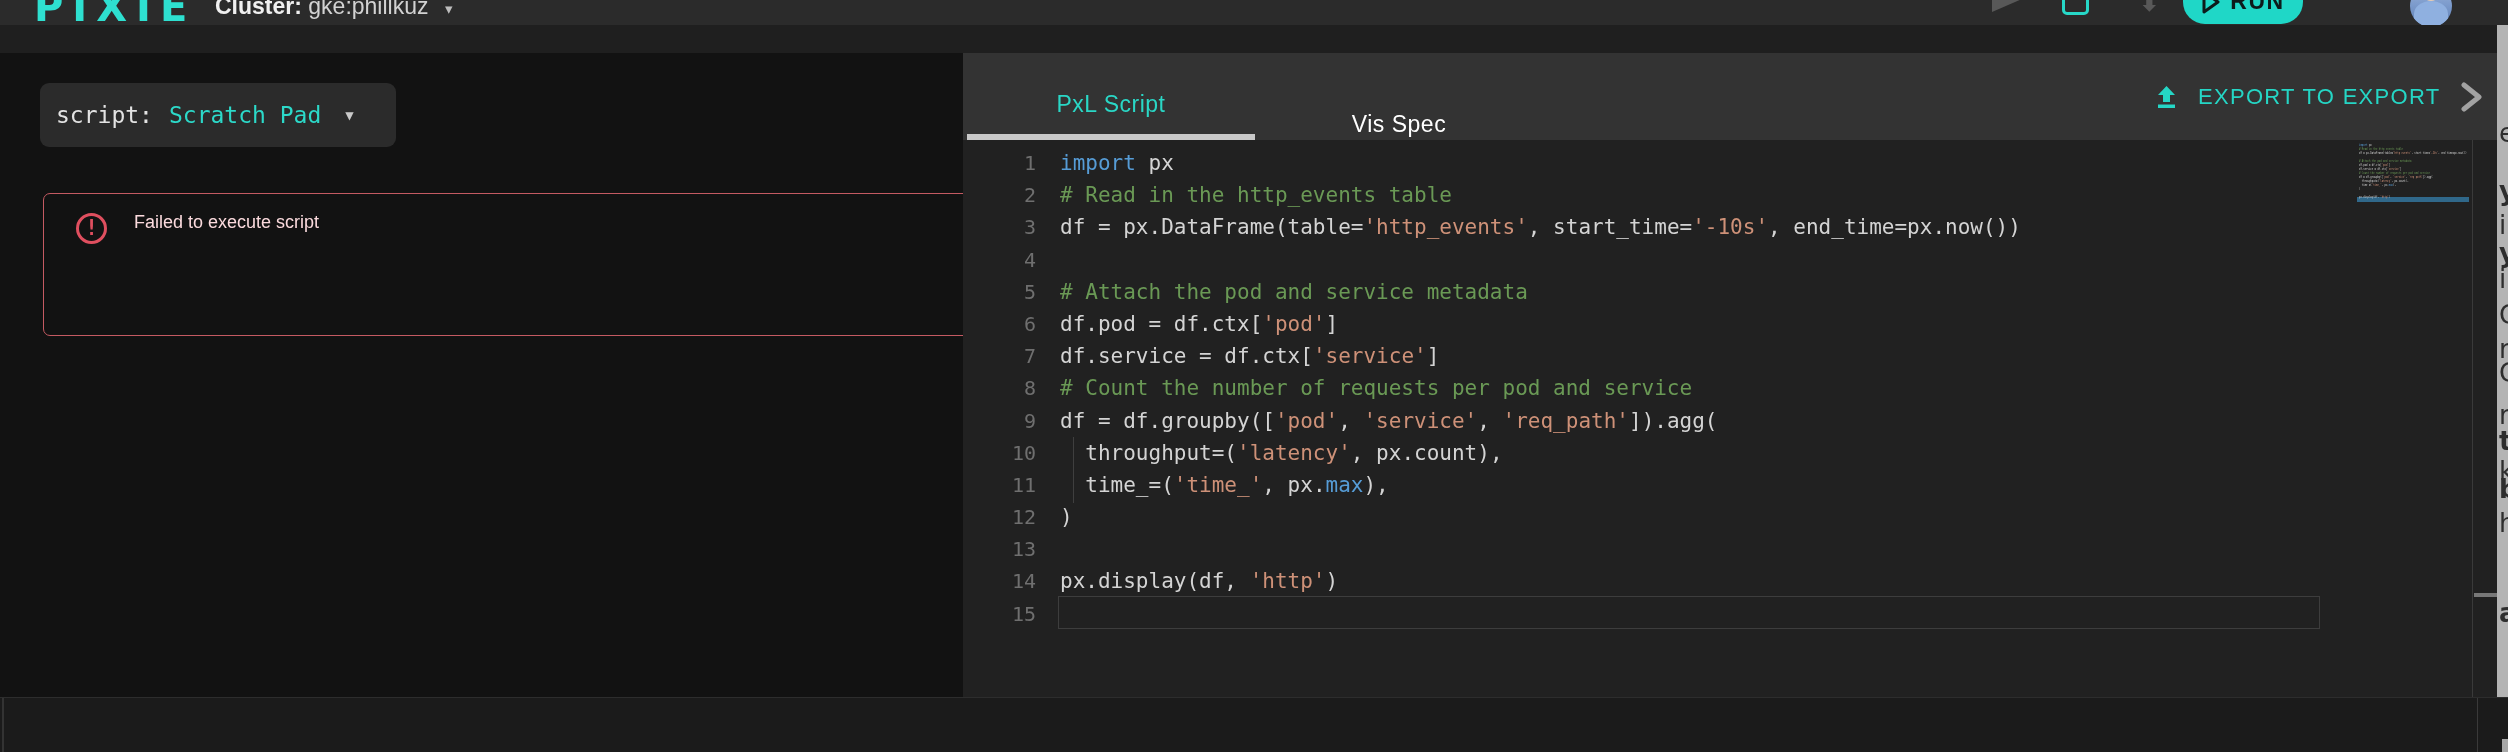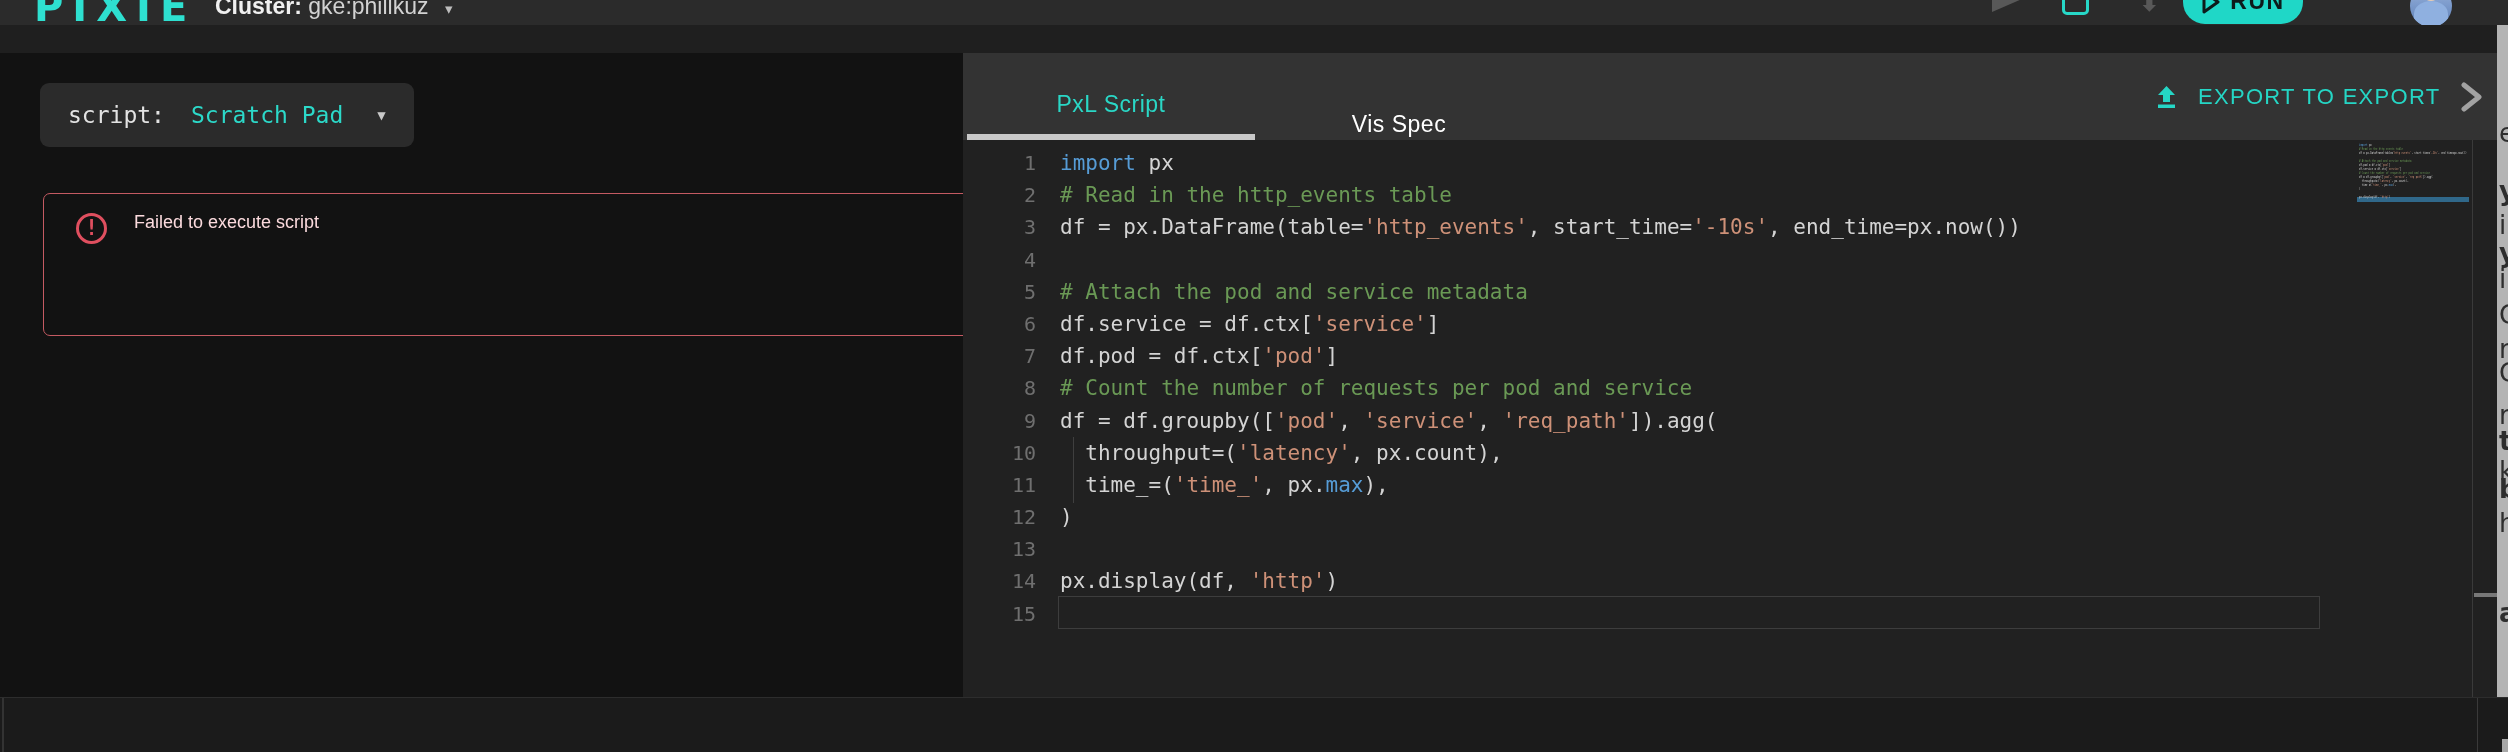--- a/index.html
+++ b/index.html
@@ -26,21 +26,21 @@
             background:linear-gradient(180deg,#9fb4d8 0%,#7d9ccd 45%,#5f7fb4 100%); overflow:hidden; }
   .avatar::before { content:""; position:absolute; left:13px; top:2px; width:16px; height:14px; border-radius:50%; background:#e7cdb4; }
   .avatar::after { content:""; position:absolute; left:4px; top:16px; width:34px; height:26px; border-radius:50% 50% 0 0; background:#8fb0e0; }
 
   
   .band { position:absolute; left:0; top:25px; width:2508px; height:28px; background:#1f1f1f; }
 
   
   .left-canvas { position:absolute; left:0; top:53px; width:963px; height:644px; background:#121212; overflow:hidden; }
   .script-selector { position:absolute; left:40px; top:30px; height:64px; min-width:356px; background:#2b2b2b; border-radius:9px;
-                     display:flex; align-items:center; padding:0 28px; gap:26px;
+                     display:flex; align-items:center; padding:0 16px; gap:16px;
                      font-family:"DejaVu Sans Mono", monospace; font-size:23px; white-space:nowrap; }
   .script-selector .key { color:#e3e3e3; }
   .script-selector .val { color:#2cd9c9; }
   .script-selector .caret { font-size:14px; color:#c9c9c9; margin-left:8px; }
 
   .error-box { position:absolute; left:43px; top:140px; width:1400px; height:143px;
                border:1px solid #c45a62; border-radius:7px; }
   .error-ic { position:absolute; left:32px; top:19px; width:31px; height:31px; border:3px solid #e04f5f; border-radius:50%;
               color:#e04f5f; font-weight:bold; font-size:21px; text-align:center; line-height:25px;
               font-family:"DejaVu Sans Mono", monospace; }
@@ -169,22 +169,22 @@
         <div class="ln">13</div>
         <div class="ln">14</div>
         <div class="ln">15</div>
       </div>
     <div class="code-col" id="code-block">
         <div class="code-line"><span class="kw">import</span><span class="pl"> px</span></div>
         <div class="code-line"><span class="cm"># Read in the http_events table</span></div>
         <div class="code-line"><span class="pl">df = px.DataFrame(table=</span><span class="st">'http_events'</span><span class="pl">, start_time=</span><span class="st">'-10s'</span><span class="pl">, end_time=px.now())</span></div>
         <div class="code-line">&nbsp;</div>
         <div class="code-line"><span class="cm"># Attach the pod and service metadata</span></div>
+        <div class="code-line"><span class="pl">df.pod = df.ctx[</span><span class="st">'pod'</span><span class="pl">]</span></div>
         <div class="code-line"><span class="pl">df.service = df.ctx[</span><span class="st">'service'</span><span class="pl">]</span></div>
-        <div class="code-line"><span class="pl">df.pod = df.ctx[</span><span class="st">'pod'</span><span class="pl">]</span></div>
         <div class="code-line"><span class="cm"># Count the number of requests per pod and service</span></div>
         <div class="code-line"><span class="pl">df = df.groupby([</span><span class="st">'pod'</span><span class="pl">, </span><span class="st">'service'</span><span class="pl">, </span><span class="st">'req_path'</span><span class="pl">]).agg(</span></div>
         <div class="code-line"><span class="pl">  throughput=(</span><span class="st">'latency'</span><span class="pl">, px.count),</span></div>
         <div class="code-line"><span class="pl">  time_=(</span><span class="st">'time_'</span><span class="pl">, px.</span><span class="kw">max</span><span class="pl">),</span></div>
         <div class="code-line"><span class="pl">)</span></div>
         <div class="code-line">&nbsp;</div>
         <div class="code-line"><span class="pl">px.display(df, </span><span class="st">'http'</span><span class="pl">)</span></div>
         <div class="code-line">&nbsp;</div>
       </div>
     <div class="minimap">

